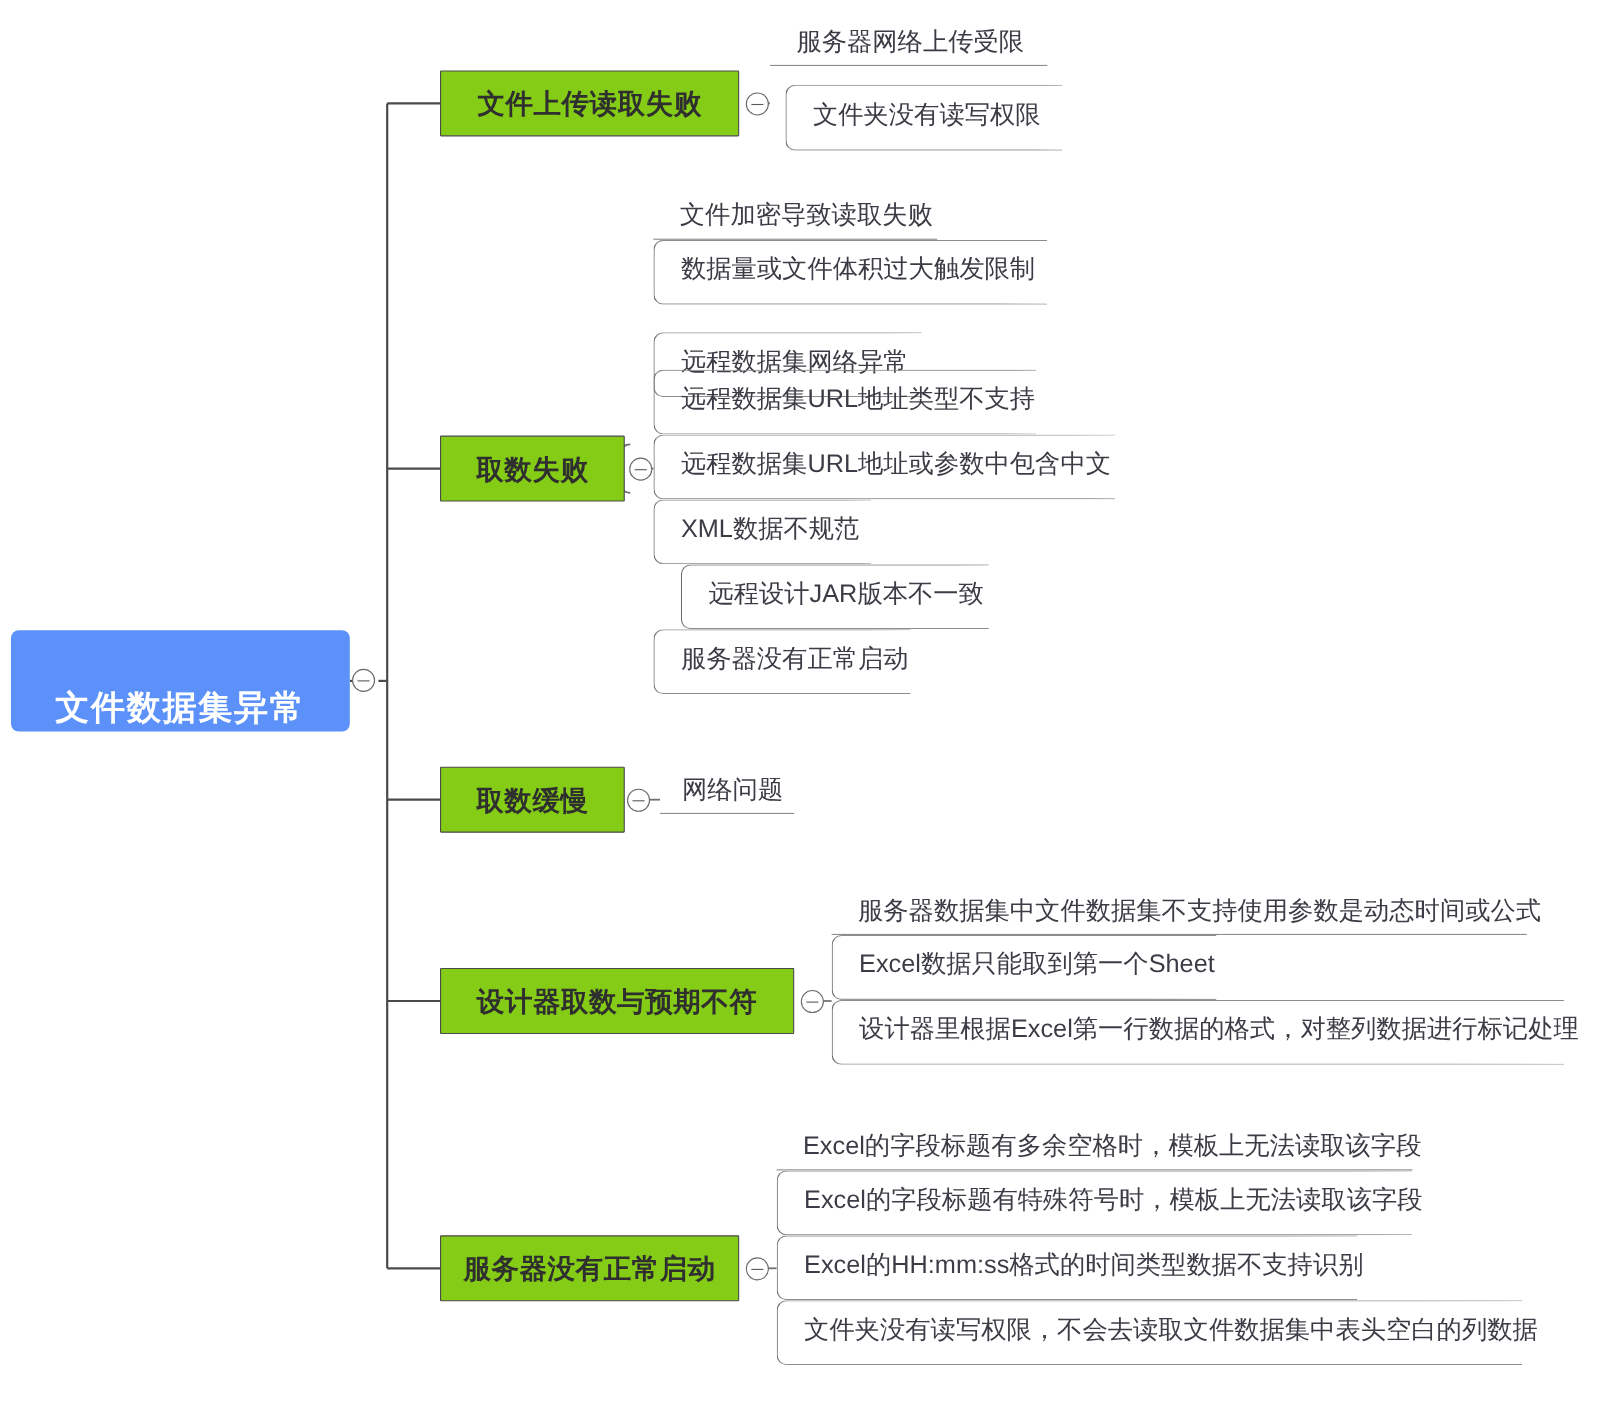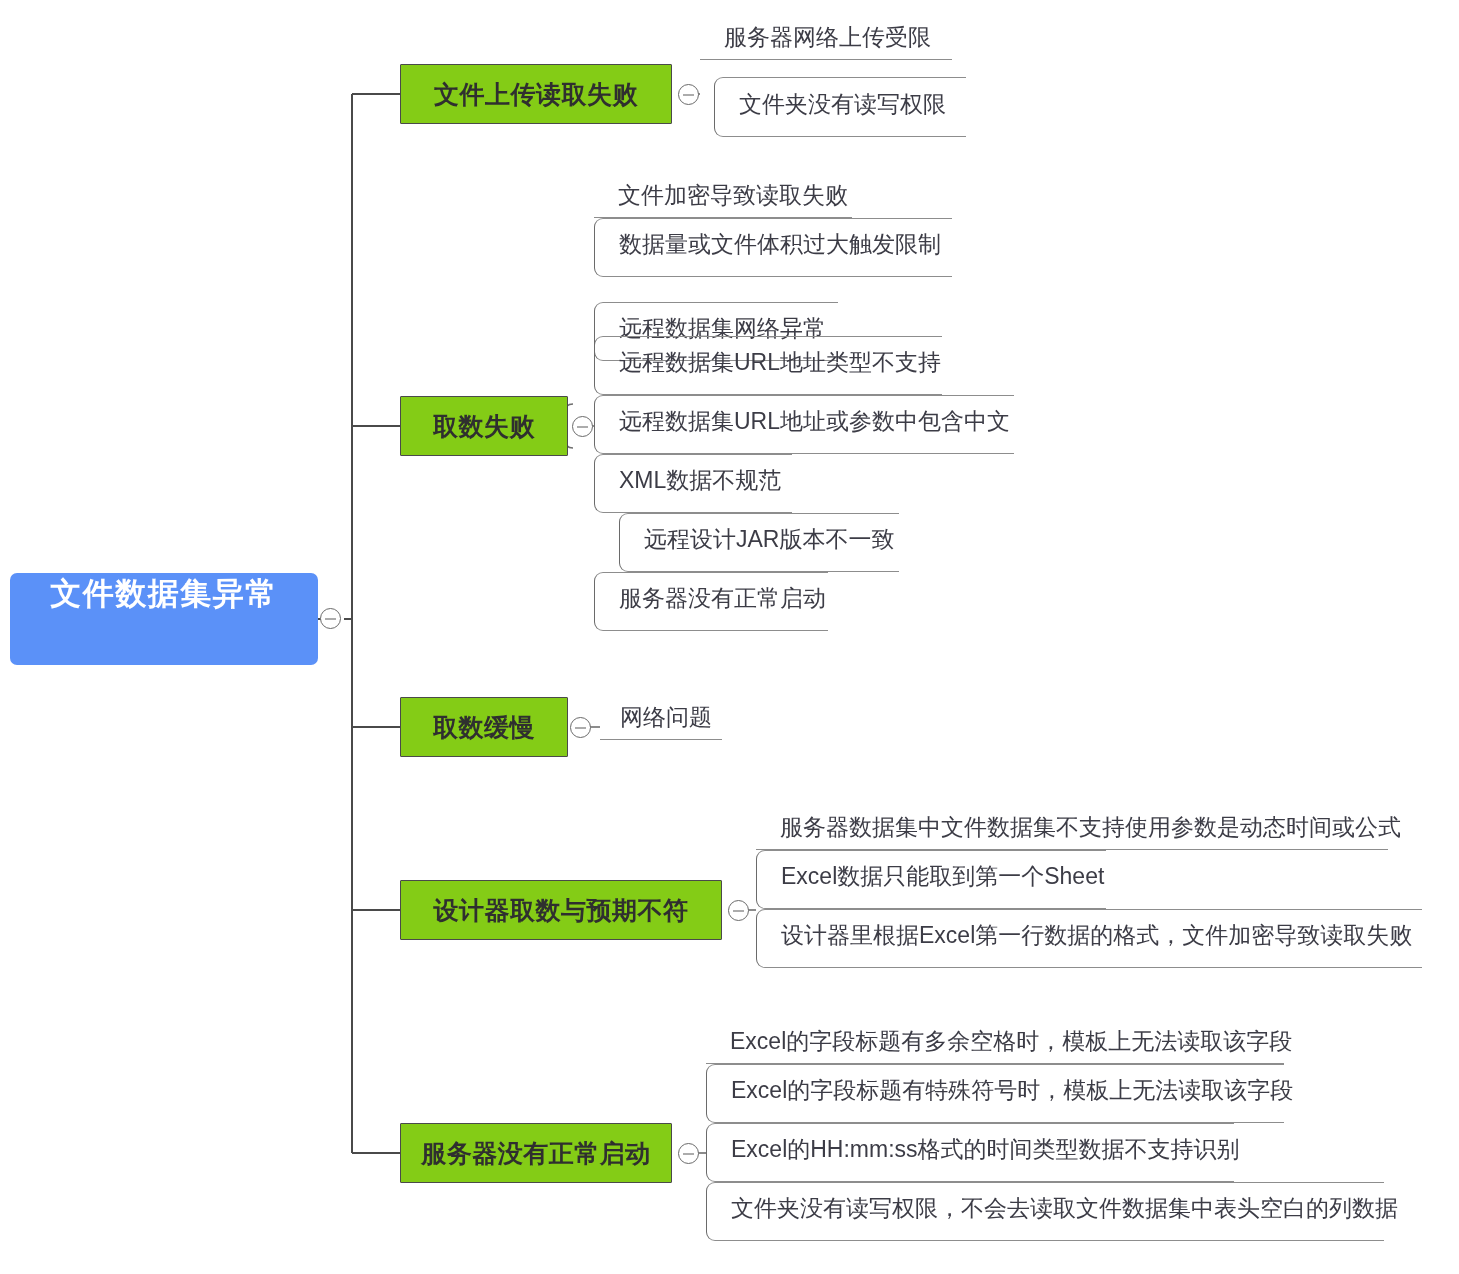--- a/index.html
+++ b/index.html
@@ -43,21 +43,21 @@
   
   .root-node {
     position: absolute;
     left: 10px;
     top: 573px;
     width: 308px;
     height: 92px;
     background: #5b91f8;
     border-radius: 7px;
     display: flex;
-    align-items: flex-start;
+    align-items: flex-end;
     justify-content: center;
     box-sizing: border-box;
   }
   .root-node .root-label {
     color: #ffffff;
     font-size: 31px;
     font-weight: bold;
     letter-spacing: 1.5px;
     white-space: nowrap;
   }
@@ -234,21 +234,21 @@
   </div>
   <div class="toggle" style="left:728px; top:900px;"></div>
 
   <div class="leaf plain" style="left:756px; top:812px; width:632px; height:38px;">
     <span class="leaf-label">服务器数据集中文件数据集不支持使用参数是动态时间或公式</span>
   </div>
   <div class="leaf boxed" style="left:756px; top:850px; width:350px; height:59px;">
     <span class="leaf-label">Excel数据只能取到第一个Sheet</span>
   </div>
   <div class="leaf boxed" style="left:756px; top:909px; width:666px; height:59px;">
-    <span class="leaf-label">设计器里根据Excel第一行数据的格式，文件加密导致读取失败</span>
+    <span class="leaf-label">设计器里根据Excel第一行数据的格式，对整列数据进行标记处理</span>
   </div>
 
   <div class="branch-node" style="left:400px; top:1123px; width:272px; height:60px;">
     <span class="branch-label">服务器没有正常启动</span>
   </div>
   <div class="toggle" style="left:678px; top:1143px;"></div>
 
   <div class="leaf plain" style="left:706px; top:1026px; width:578px; height:38px;">
     <span class="leaf-label">Excel的字段标题有多余空格时，模板上无法读取该字段</span>
   </div>

